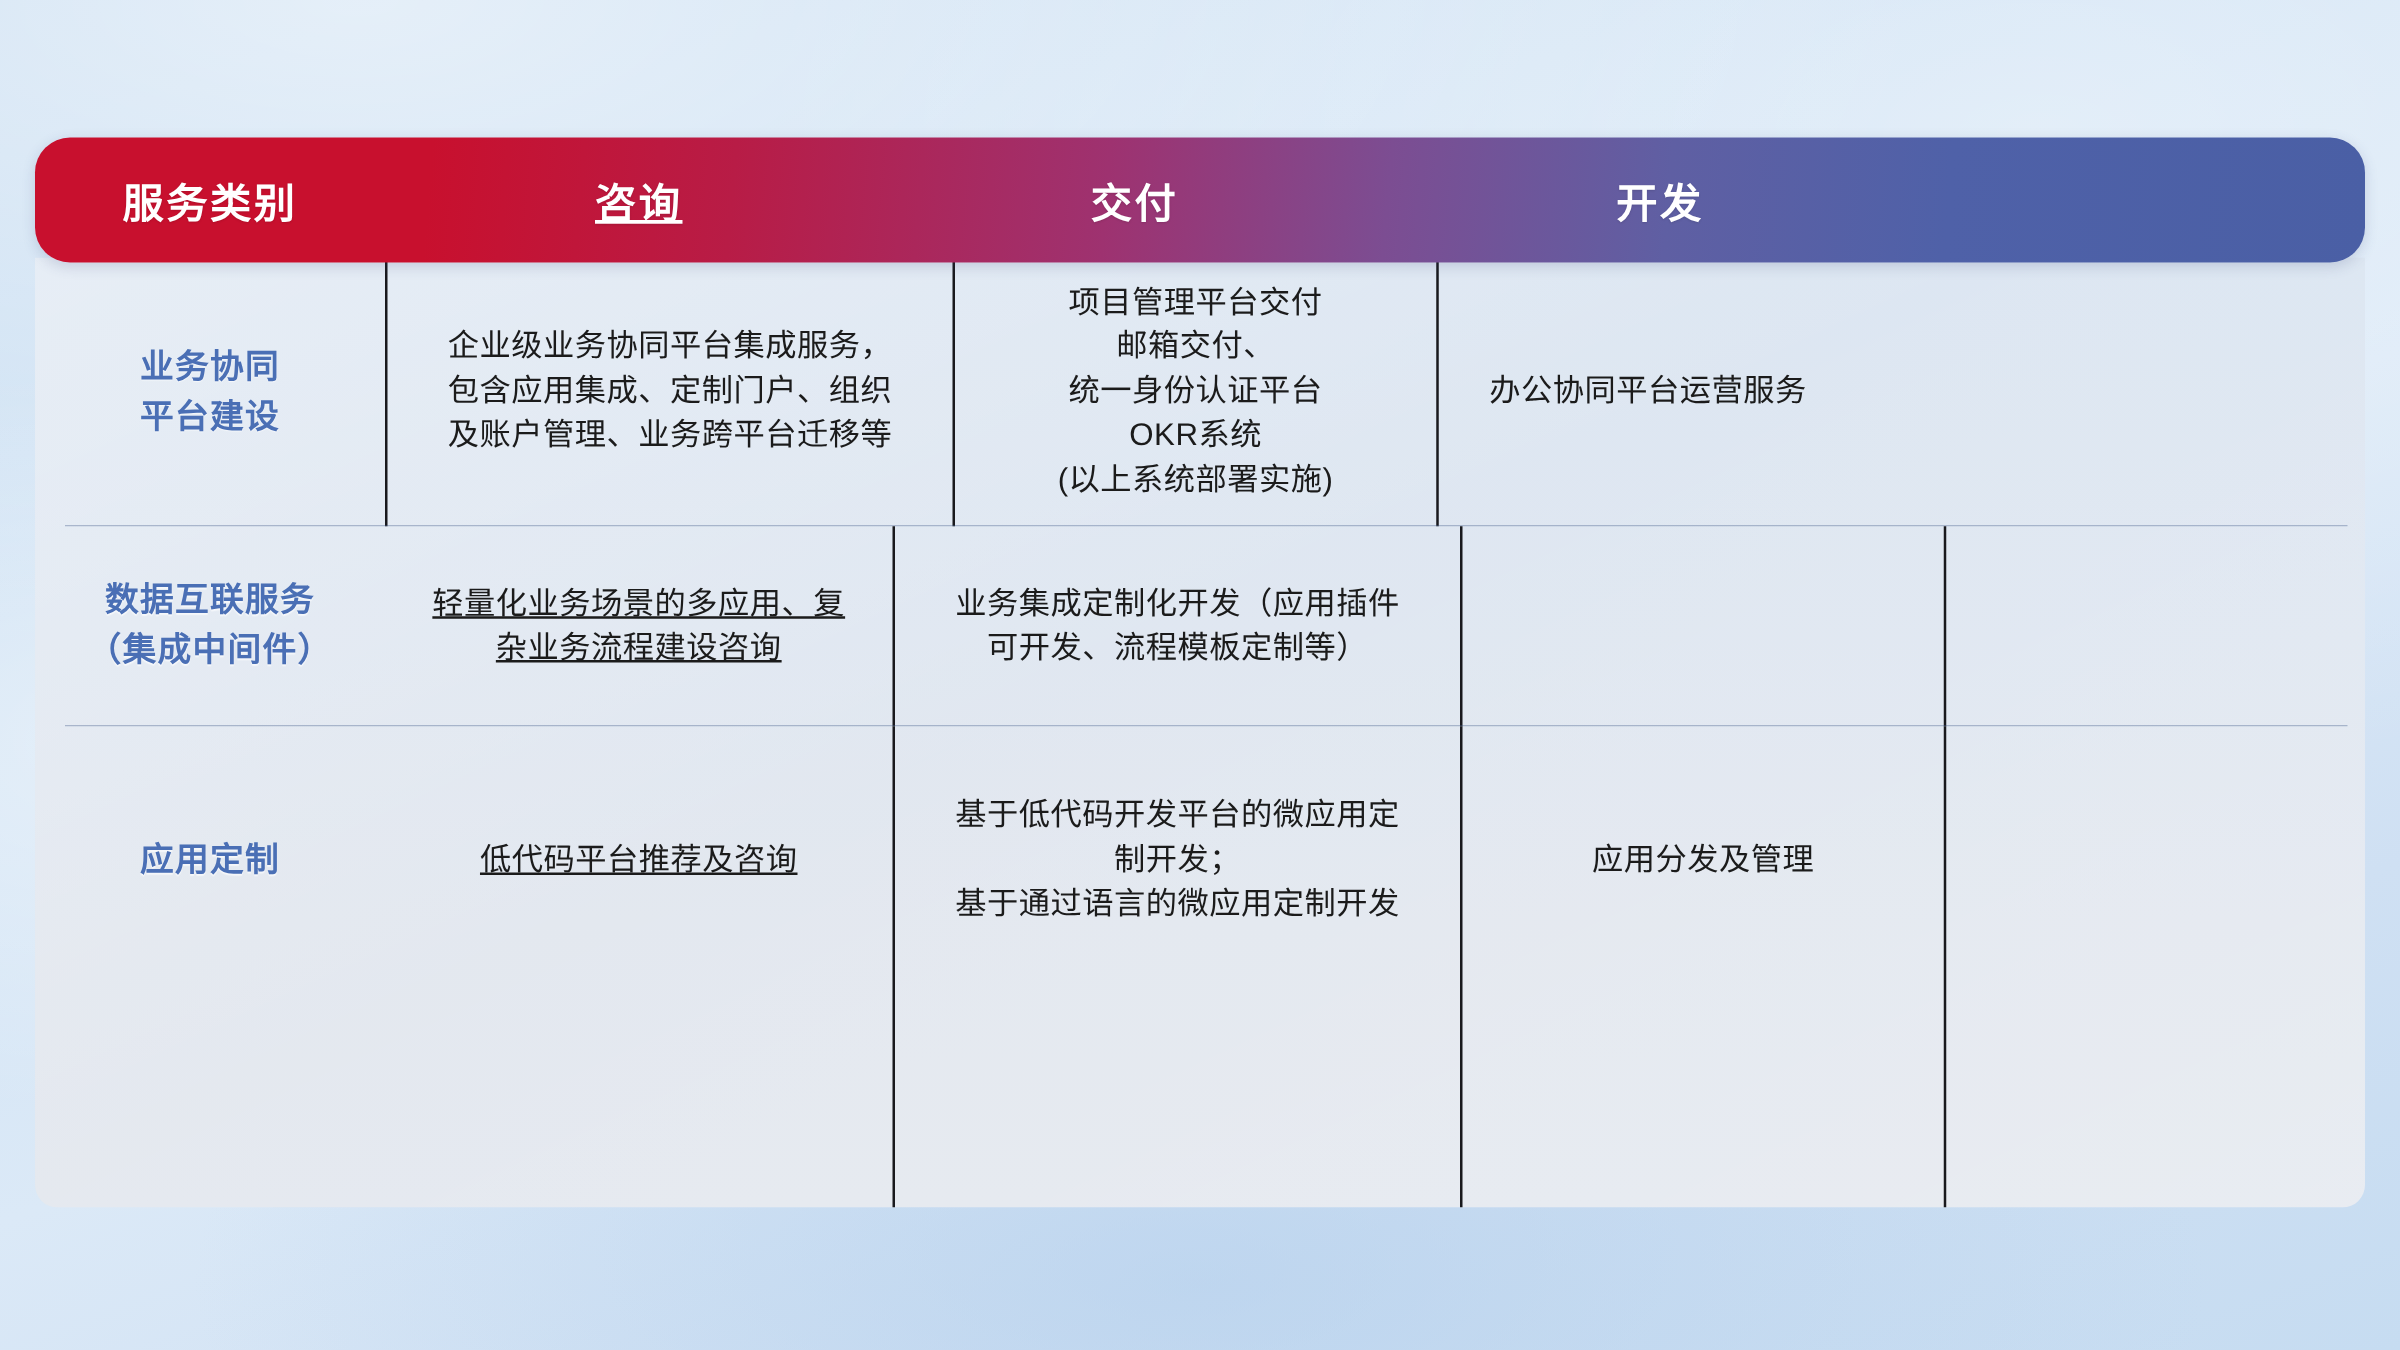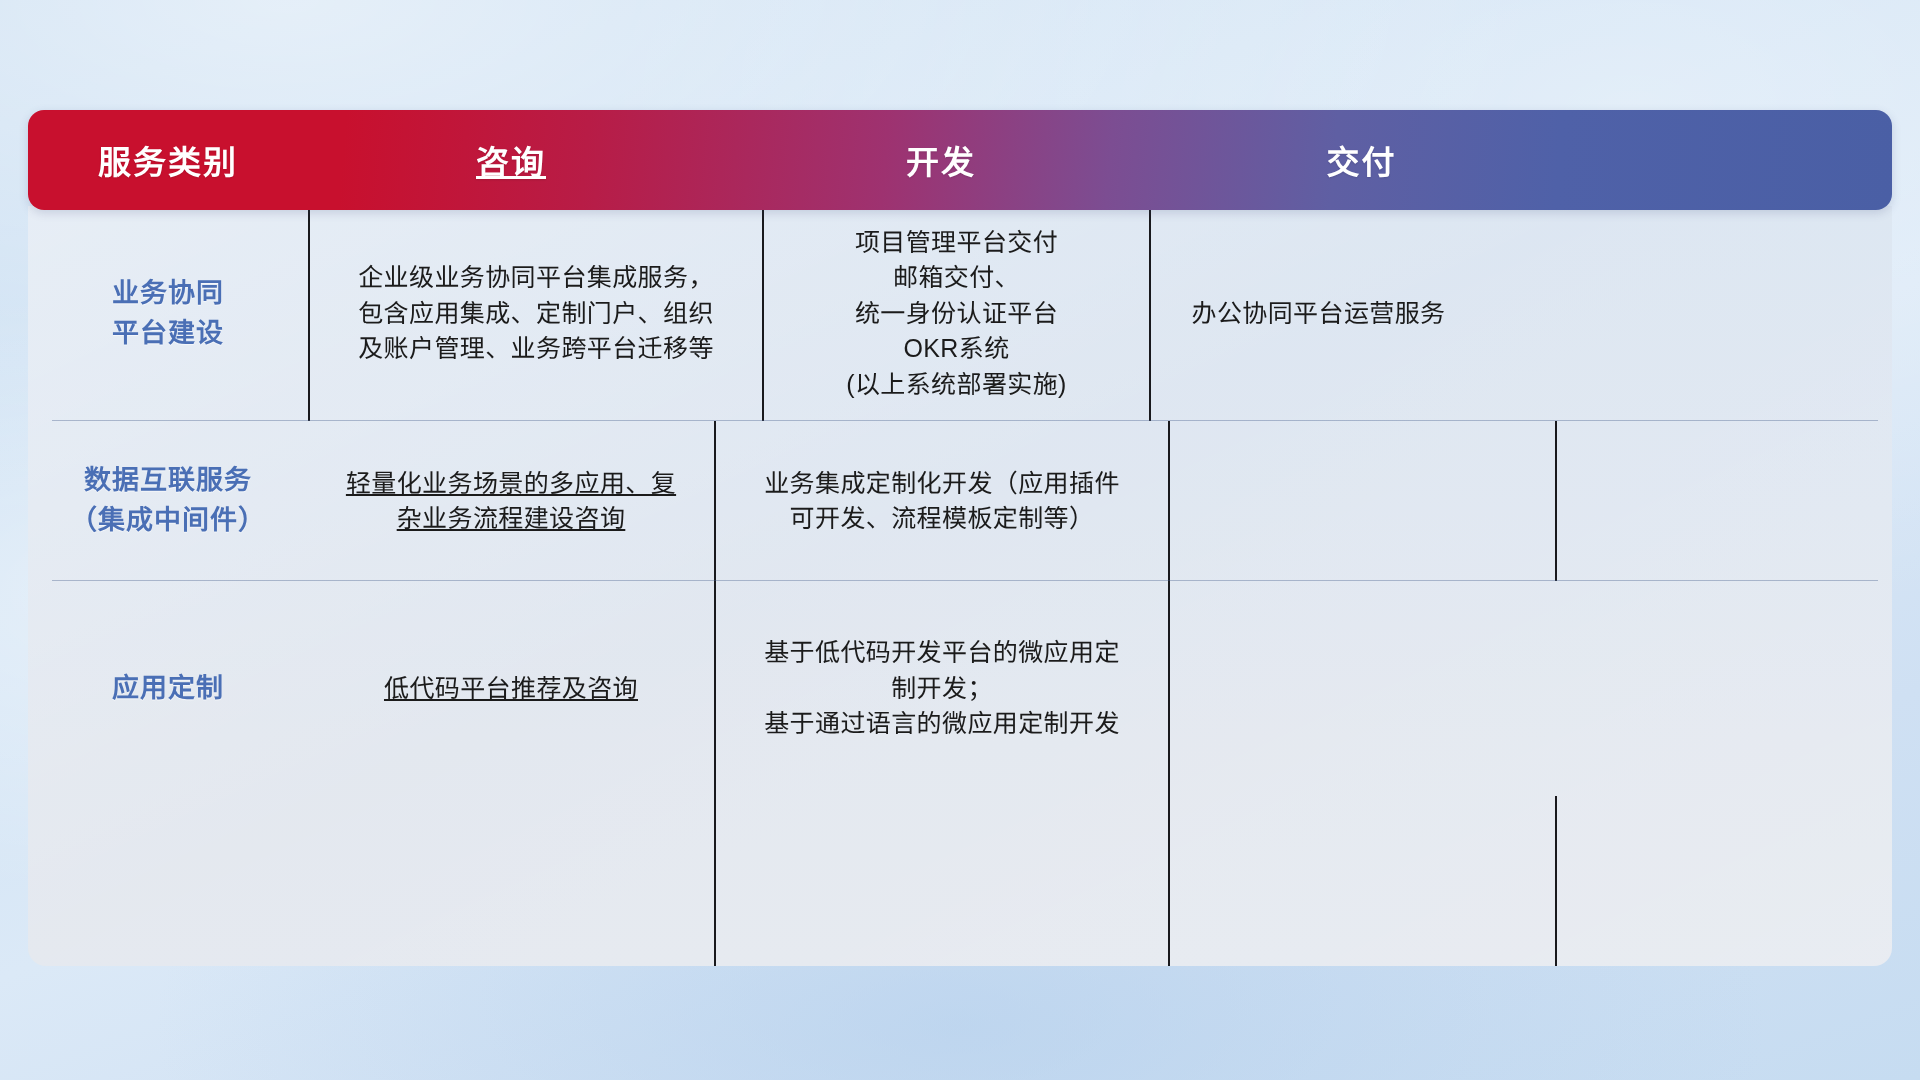--- a/index.html
+++ b/index.html
@@ -47,21 +47,21 @@
       linear-gradient(155deg, rgba(255,255,255,0.42) 0%, rgba(255,255,255,0.18) 45%, rgba(255,255,255,0.30) 100%),
       linear-gradient(180deg, #d5e1ef 0%, #d9e2ee 40%, #dde3ec 70%, #dfe4ec 100%);
     overflow: hidden;
   }
 
   
   .table-header {
     position: relative;
     display: flex;
     height: 100px;
-    border-radius: 16px;
+    border-radius: 28px;
     background: linear-gradient(95deg,
         #c8102e 0%,
         #c8102e 17%,
         #b81c46 30%,
         #9e3270 46%,
         #7c4d92 58%,
         #5f5fa3 70%,
         #4f61a8 82%,
         #4a5fa5 100%);
     box-shadow: 0 3px 10px rgba(60,70,120,0.18);
@@ -147,22 +147,22 @@
 </head>
 <body>
 
 <div class="bg-wash"></div>
 
 <div class="table-wrap">
 
   <div class="table-header">
     <div class="th col-0">服务类别</div>
     <div class="th col-1">咨询</div>
+    <div class="th col-3">交付</div>
     <div class="th col-2">开发</div>
-    <div class="th col-3">交付</div>
   </div>
 
   <div class="table-body">
 
     <div class="tr row-0">
       <div class="td label col-0">业务协同
 平台建设</div>
       <div class="td col-2 rule-left">企业级业务协同平台集成服务，
 包含应用集成、定制门户、组织
 及账户管理、业务跨平台迁移等</div>
@@ -184,20 +184,21 @@
       <div class="td col-3 rule-left"></div>
       <div class="td col-4 rule-left"></div>
     </div>
 
     <div class="tr row-2">
       <div class="td label col-0">应用定制</div>
       <div class="td col-1 no-rule">低代码平台推荐及咨询</div>
       <div class="td col-2 rule-left">基于低代码开发平台的微应用定
 制开发；
 基于通过语言的微应用定制开发</div>
+      <div class="td col-3 rule-left">应用分发及管理</div>
       <div class="td col-4 rule-left"></div>
     </div>
 
     <div class="panel-tail">
       <div class="tail-seg col-0"></div>
       <div class="tail-seg col-1"></div>
       <div class="tail-seg col-2 rule-left"></div>
       <div class="tail-seg col-3 rule-left"></div>
       <div class="tail-seg col-4 rule-left"></div>
     </div>

